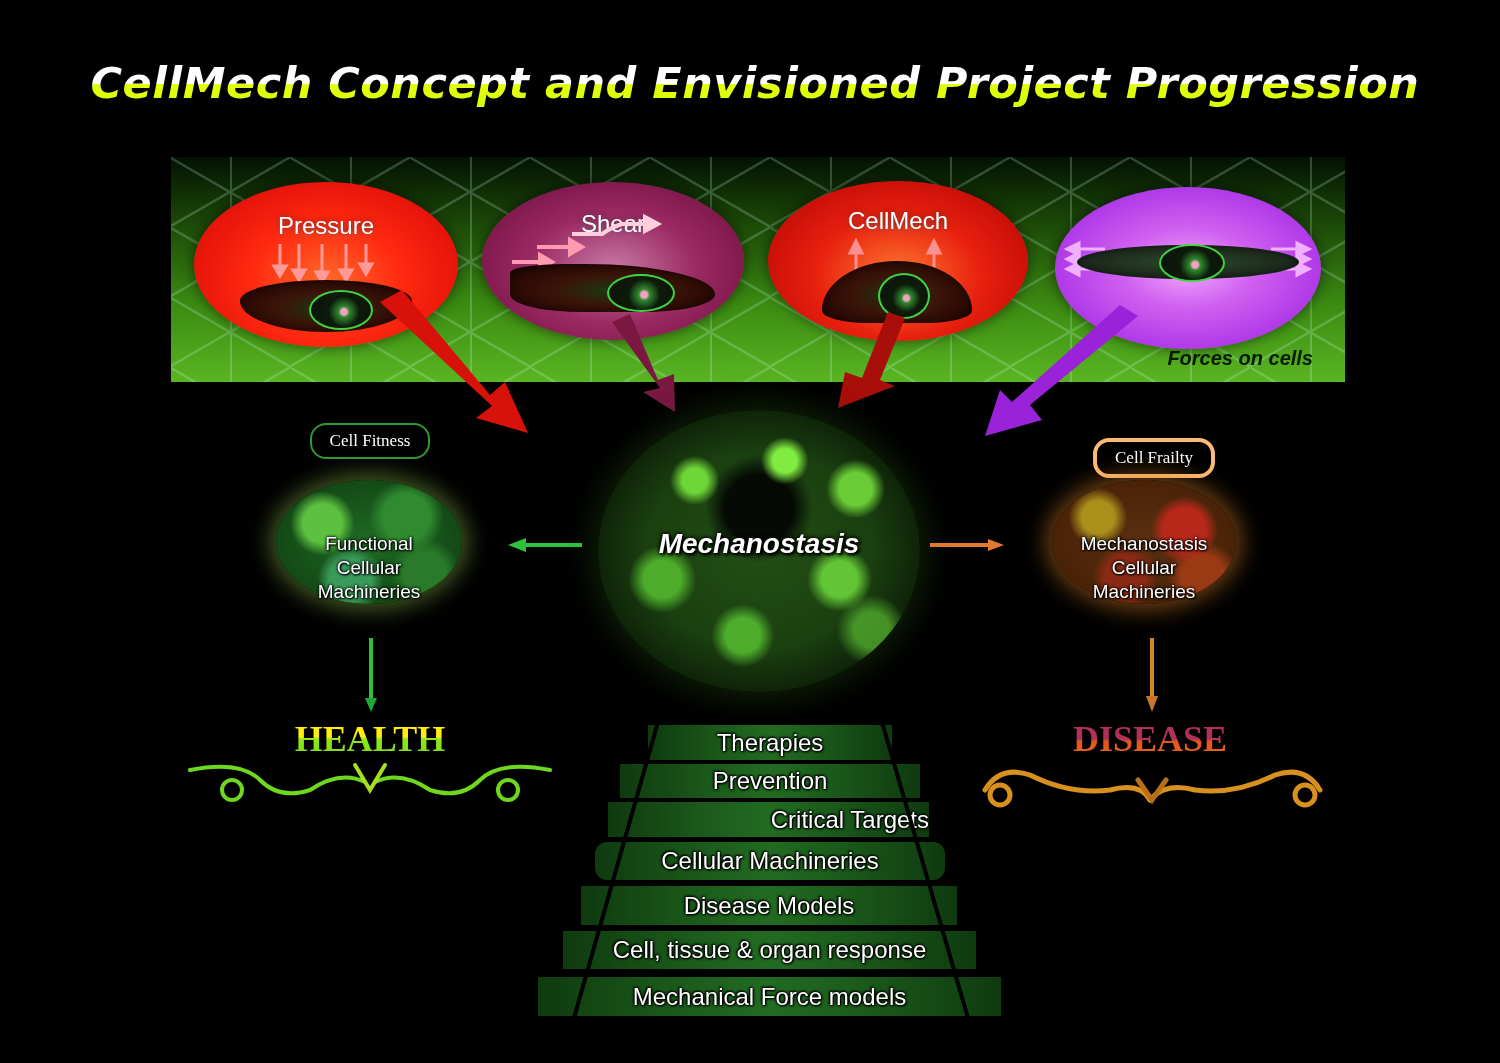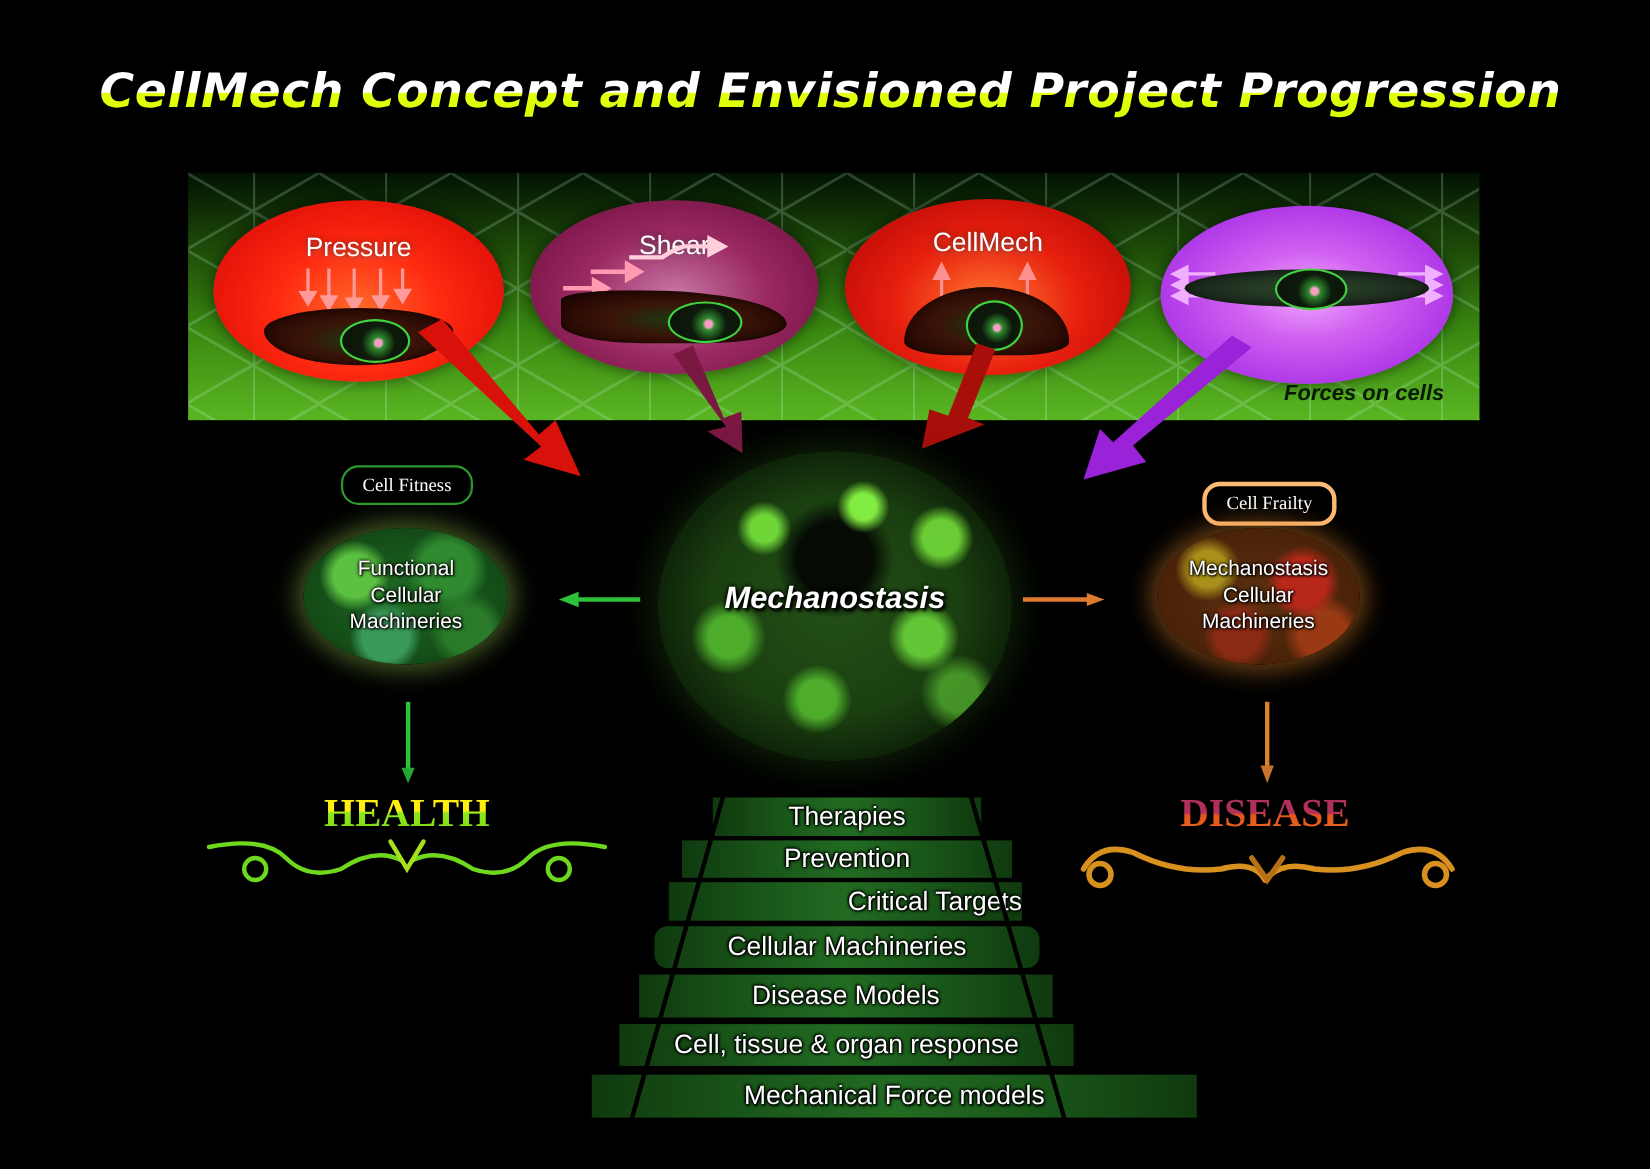--- a/index.html
+++ b/index.html
@@ -20,21 +20,21 @@
     background-size:120px 70px; }
   .force-oval { position:absolute; border-radius:50%; }
   .force-label { position:absolute; width:100%; text-align:center; font-family:"Liberation Sans", sans-serif;
     font-size:24px; color:#fff; text-shadow:0 0 6px rgba(0,0,0,0.6), 0 2px 6px rgba(255,255,255,0.25); }
   .cell-shape { position:absolute; background:radial-gradient(ellipse at 50% 55%, #1a3a10 0%, #3a1408 40%, #2a0a04 70%, #120302 100%);
     box-shadow:0 0 8px rgba(0,0,0,0.5) inset; }
   .nucleus { position:absolute; border:2px solid #3fd43f; border-radius:50%;
     background:radial-gradient(circle at 55% 55%, #f5a0c0 0 8%, #2f8a2f 14%, #0d1a0a 40%, #0b1208 100%); }
   #forces-caption { right:32px; bottom:12px; font-family:"Liberation Sans", sans-serif; font-size:20px; font-weight:bold; font-style:italic; color:#061a02; }
   .pill { position:absolute; border-radius:16px; font-family:Liberation Serif, serif; font-size:17px; text-align:center; color:#fff; background:#000; }
-  .side-oval { position:absolute; border-radius:50%; display:flex; align-items:center; justify-content:center; text-align:center;
+  .side-oval { position:absolute; border-radius:50%; display:flex; align-items:flex-end; justify-content:center; text-align:center;
     font-family:"Liberation Sans", sans-serif; font-size:19px; line-height:24px; color:#fff;
     text-shadow:0 0 3px #000, 0 0 3px #000, 1px 1px 2px #000; }
   #mechano { left:598px; top:410px; width:322px; height:282px; border-radius:50%;
     background:
       radial-gradient(circle at 30% 25%, rgba(120,230,60,0.9) 0 4%, transparent 8%),
       radial-gradient(circle at 58% 18%, rgba(140,255,70,0.9) 0 4%, transparent 8%),
       radial-gradient(circle at 80% 28%, rgba(120,230,60,0.85) 0 5%, transparent 9%),
       radial-gradient(circle at 20% 60%, rgba(90,200,50,0.8) 0 6%, transparent 11%),
       radial-gradient(circle at 75% 60%, rgba(110,220,60,0.85) 0 6%, transparent 11%),
       radial-gradient(circle at 45% 80%, rgba(90,200,50,0.8) 0 6%, transparent 11%),
@@ -245,20 +245,20 @@
 </div>
 <div class="pyr-bar" style="left:595px; top:842px; width:350px; height:38px;border-radius:12px;">
   <span>Cellular Machineries</span>
 </div>
 <div class="pyr-bar" style="left:581px; top:886px; width:376px; height:39px;">
   <span>Disease Models</span>
 </div>
 <div class="pyr-bar" style="left:563px; top:931px; width:413px; height:38px;">
   <span>Cell, tissue &amp; organ response</span>
 </div>
-<div class="pyr-bar" style="left:538px; top:977px; width:550px; height:39px;text-align:center;">
+<div class="pyr-bar" style="left:538px; top:977px; width:463px; height:39px;text-align:center;">
   <span>Mechanical Force models</span>
 </div>
 
 <svg width="1500" height="1063" style="left:0; top:0;">
   <line x1="658" y1="722" x2="574" y2="1018" stroke="#000" stroke-width="4"></line>
   <line x1="882" y1="722" x2="968" y2="1018" stroke="#000" stroke-width="4"></line>
 </svg>
 
 </body></html>

